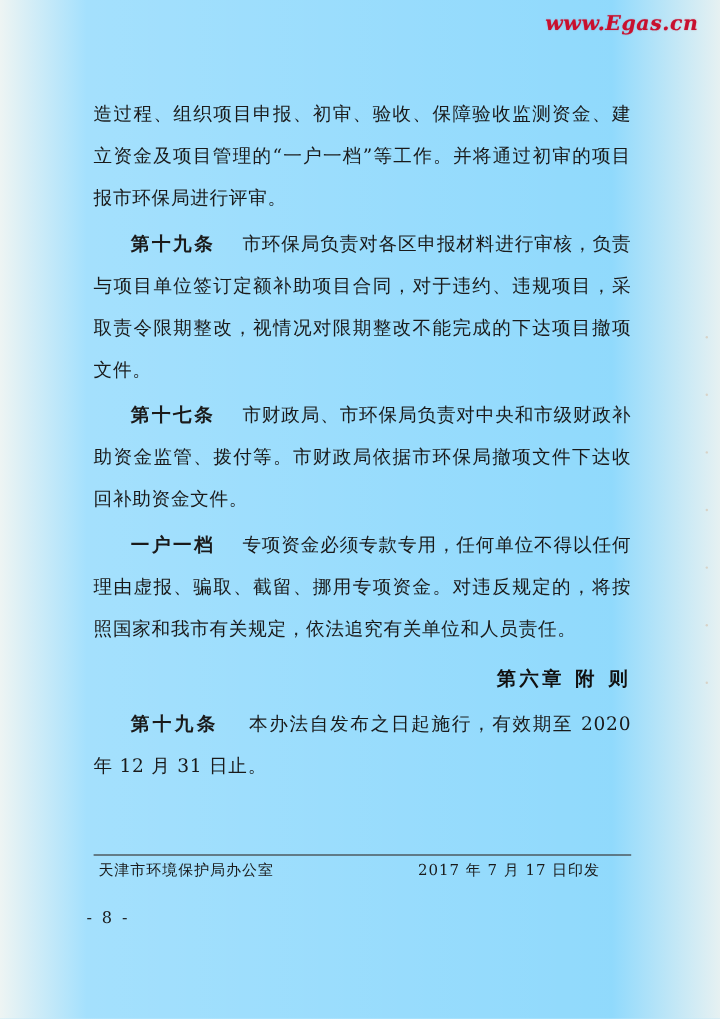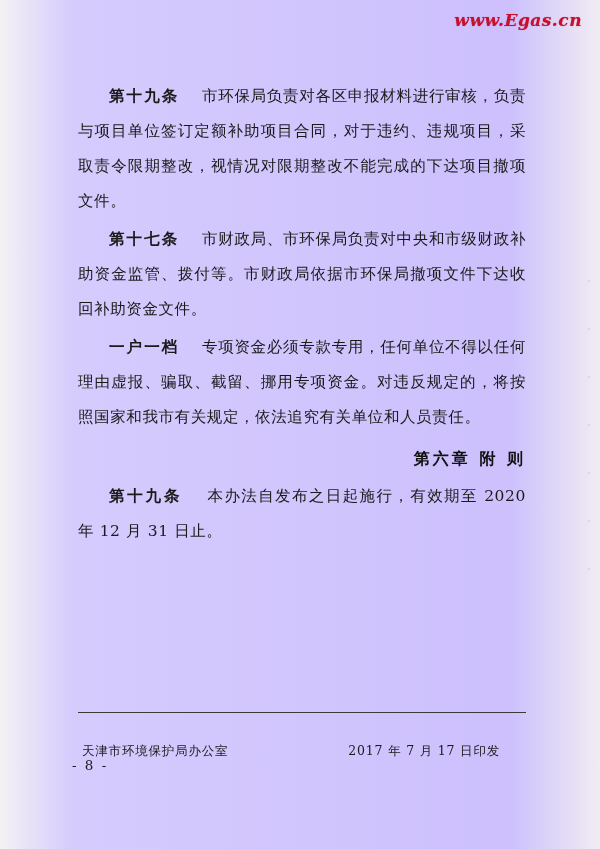--- a/index.html
+++ b/index.html
@@ -13,21 +13,21 @@
     position: relative;
     font-family: "DejaVu Serif", "Liberation Serif", serif;
     overflow: hidden;
   }
   .page {
     position: absolute;
     left: 0;
     top: 0;
     width: 600px;
     height: 849px;
-    background: #c4b5fd;
+    background: #7dd3fc;
   }
   
   .paper-tint {
     position: absolute;
     left: 0; top: 0; right: 0; bottom: 0;
     background:
       linear-gradient(to right, rgba(250,248,242,0.9) 0%, rgba(255,255,255,0.3) 12%, rgba(255,255,255,0.15) 85%, rgba(248,246,240,0.85) 100%);
     pointer-events: none;
   }
   .watermark {
@@ -82,21 +82,21 @@
   }
   .footer-rule {
     border-top: 1px solid #3a3a3a;
     width: 448px;
     height: 0;
   }
   .footer-row {
     display: flex;
     justify-content: space-between;
     align-items: baseline;
-    margin-top: 30px;
+    margin-top: 4px;
     font-size: 12.5px;
     letter-spacing: 0.8px;
     color: #1a1a1a;
     text-align: center;
   }
   .footer-left {
     padding-left: 4px;
   }
   .footer-right {
     padding-right: 26px;
@@ -141,20 +141,23 @@
       <i></i>
       <i></i>
       <i></i>
       <i></i>
       <i></i>
       <i></i>
   </div>
 
   <div class="content">
 
+    <p class="para">
+      <span>造过程、组织项目申报、初审、验收、保障验收监测资金、建立资金及项目管理的“一户一档”等工作。并将通过初审的项目报市环保局进行评审。</span>
+    </p>
 
     <p class="para indent">
       <span class="art-no">第十九条</span>
       <span>&nbsp;&nbsp;</span>
       <span>市环保局负责对各区申报材料进行审核，负责与项目单位签订定额补助项目合同，对于违约、违规项目，采取责令限期整改，视情况对限期整改不能完成的下达项目撤项文件。</span>
     </p>
 
     <p class="para indent">
       <span class="art-no">第十七条</span>
       <span>&nbsp;&nbsp;</span>

